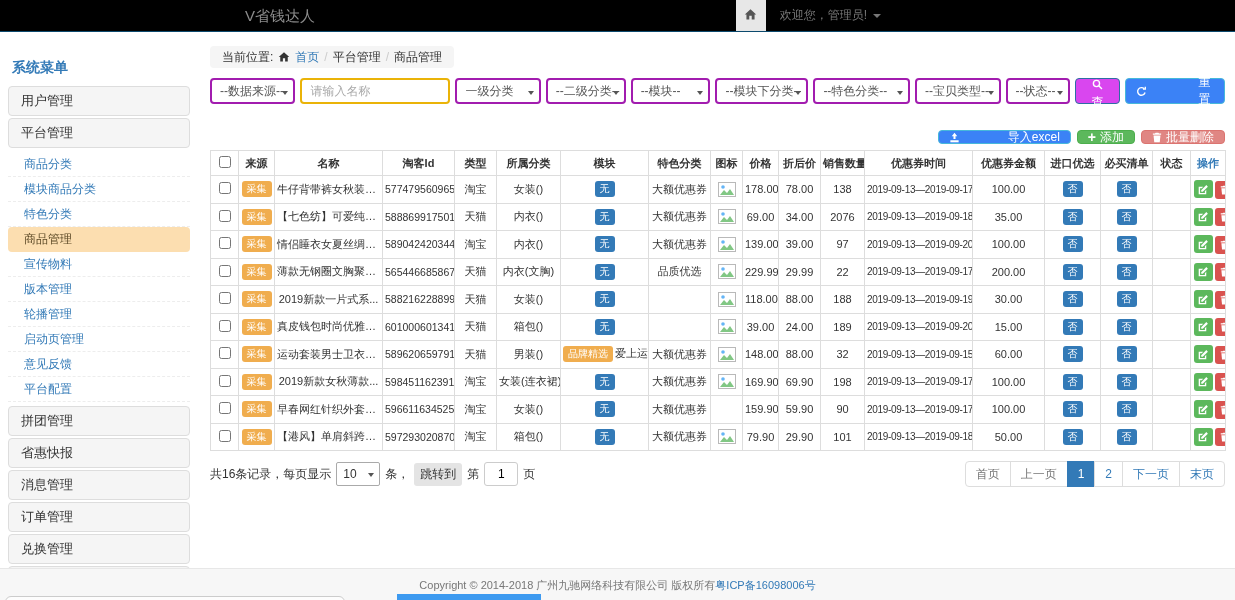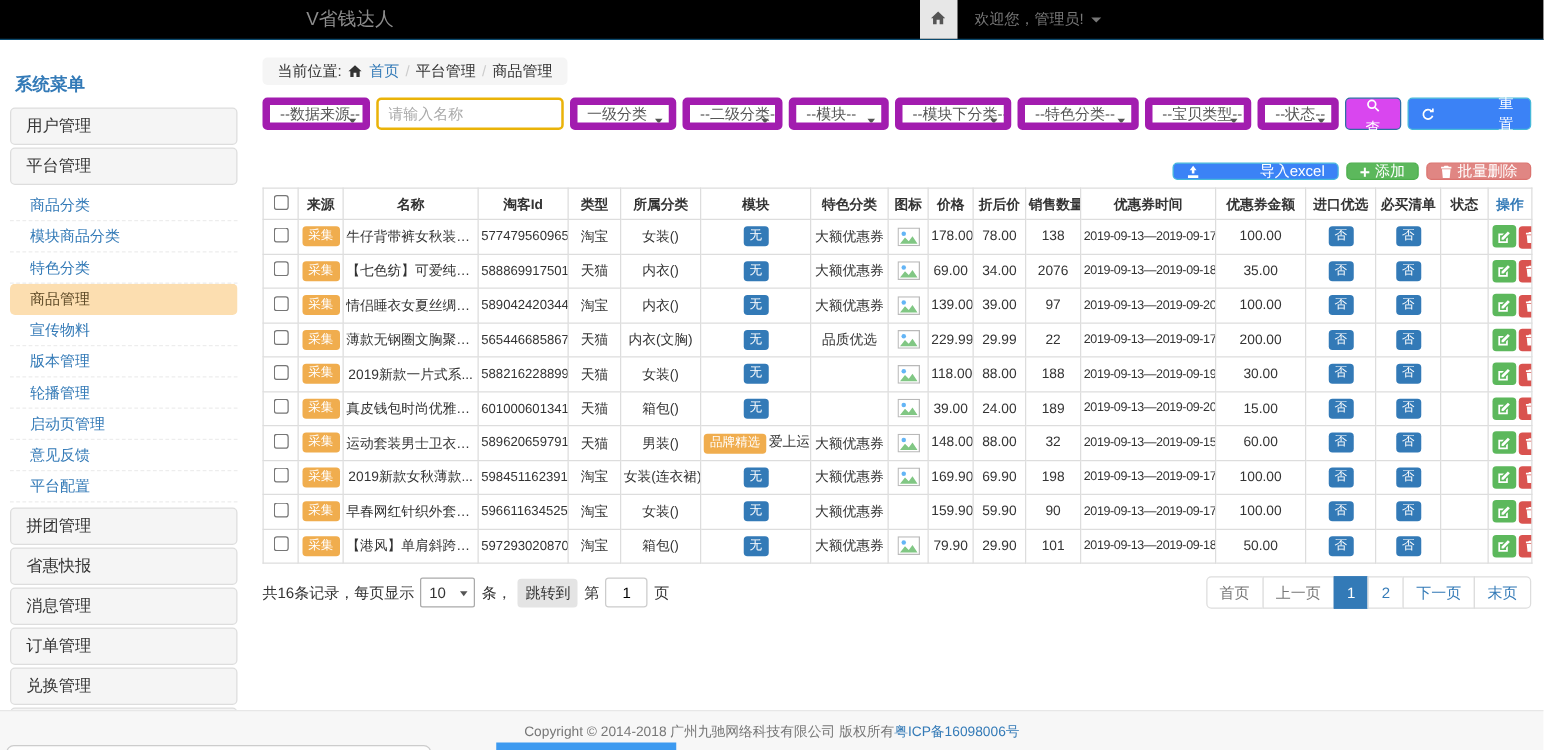--- a/index.html
+++ b/index.html
@@ -23,21 +23,21 @@
   .subitem.active { background:#fcdeb0; border-radius:4px; color:#5d4a27; border-bottom-color:transparent; }
 
   
   .main { position:absolute; left:210px; top:46px; width:1015px; }
   .breadcrumb { display:inline-flex; align-items:center; gap:5px; background:#f5f5f5; border-radius:4px; padding:4px 12px; height:22px; font-size:12px; color:#333; }
   .breadcrumb .home-ic { color:#333; display:flex; }
   .bc-link { color:#337ab7; cursor:pointer; }
   .bc-sep { color:#ccc; }
 
   .filters { margin-top:10px; display:flex; align-items:center; gap:5px; height:26px; }
-  .fselect { position:relative; height:26px; border:6px solid #a21caf; border-radius:4px; background:#fff; display:flex; align-items:center; padding:0 32px 0 8px; color:#555; font-size:12px; cursor:pointer; white-space:nowrap; overflow:hidden; }
+  .fselect { position:relative; height:26px; border:2px solid #a21caf; border-radius:4px; background:#fff; display:flex; align-items:center; padding:0 32px 0 8px; color:#555; font-size:12px; cursor:pointer; white-space:nowrap; overflow:hidden; }
   .sel-caret { position:absolute; right:5px; top:11px; width:0; height:0; border-left:3.5px solid transparent; border-right:3.5px solid transparent; border-top:4px solid #555; }
   .ftext { height:26px; border:2px solid #eab308; border-radius:4px; padding:0 8px; font-size:12px; color:#555; font-family:inherit; }
   .ftext::placeholder { color:#aaa; }
   .btn { height:26px; border:1px solid transparent; border-radius:4px; color:#fff; font-size:12px; display:inline-flex; align-items:center; gap:4px; padding:0 10px; cursor:pointer; font-family:inherit; }
   .btn-primary { background:#d946ef; border-color:#2e6da4;flex-direction:column; }
   .btn-info { background:#3b82f6; border-color:#46b8da;gap:48px; }
   .btn-success { background:#5cb85c; border-color:#4cae4c; }
   .btn-danger-soft { background:#e08683; border-color:#db7470; }
 
   .toolbar { margin-top:26px; display:flex; justify-content:flex-end; gap:6px; }

